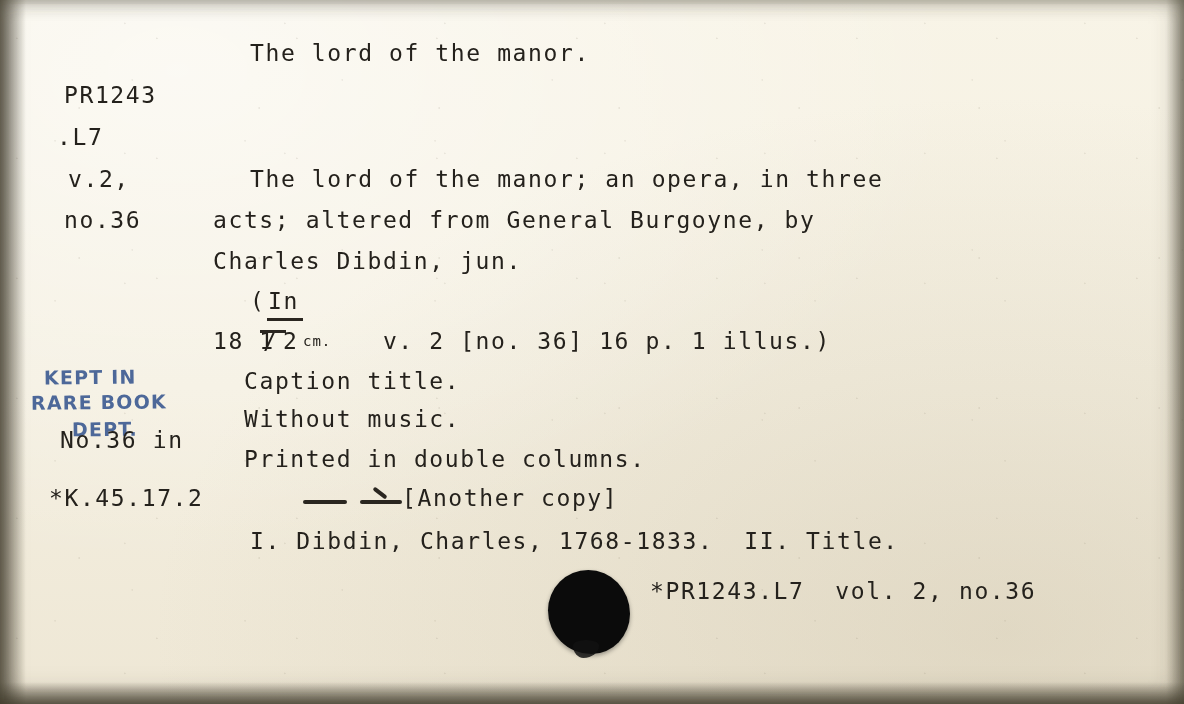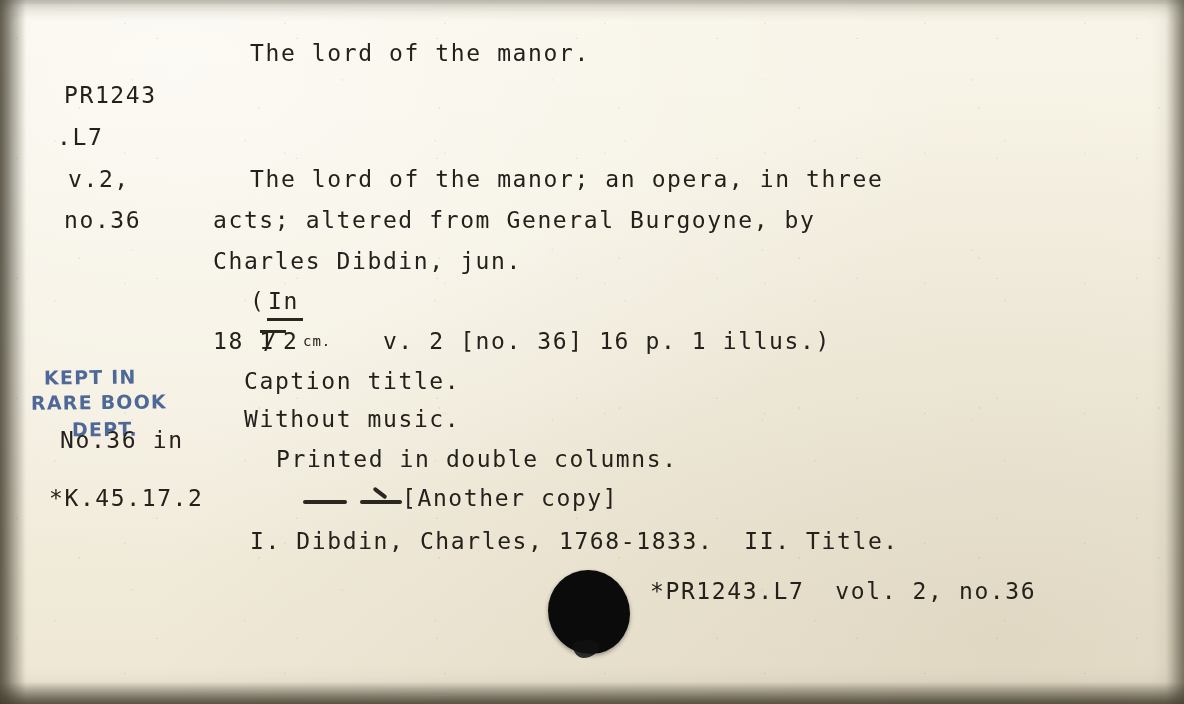--- a/index.html
+++ b/index.html
@@ -170,21 +170,21 @@
   <div class="tx" style="left:352px; top:330px;">  v. 2 [no. 36] 16 p. 1 illus.)</div>
 
   <div class="stamp" style="left:44px; top:368px;">KEPT IN</div>
   <div class="stamp" style="left:31px; top:393px;">RARE BOOK</div>
   <div class="stamp" style="left:72px; top:420px;">DEPT.</div>
 
   <div class="tx" style="left:244px; top:370px;">Caption title.</div>
   <div class="tx" style="left:244px; top:408px;">Without music.</div>
 
   <div class="tx" style="left:60px; top:429px;">No.36 in</div>
-  <div class="tx" style="left:244px; top:448px;margin-left:32px;">Printed in double columns.</div>
+  <div class="tx" style="left:244px; top:448px;">Printed in double columns.</div>
 
   <div class="tx" style="left:49px; top:487px;">*K.45.17.2</div>
   <div class="dash" style="left:303px; top:500px; width:44px;"></div>
   <div class="dash" style="left:360px; top:500px; width:42px;"></div>
   <div class="dash" style="left:372px; top:491px; width:16px; transform:rotate(38deg);"></div>
   <div class="tx" style="left:402px; top:487px;">[Another copy]</div>
 
   <div class="tx" style="left:250px; top:530px;">I. Dibdin, Charles, 1768-1833.  II. Title.</div>
 
   <div id="ink-blot"></div>

